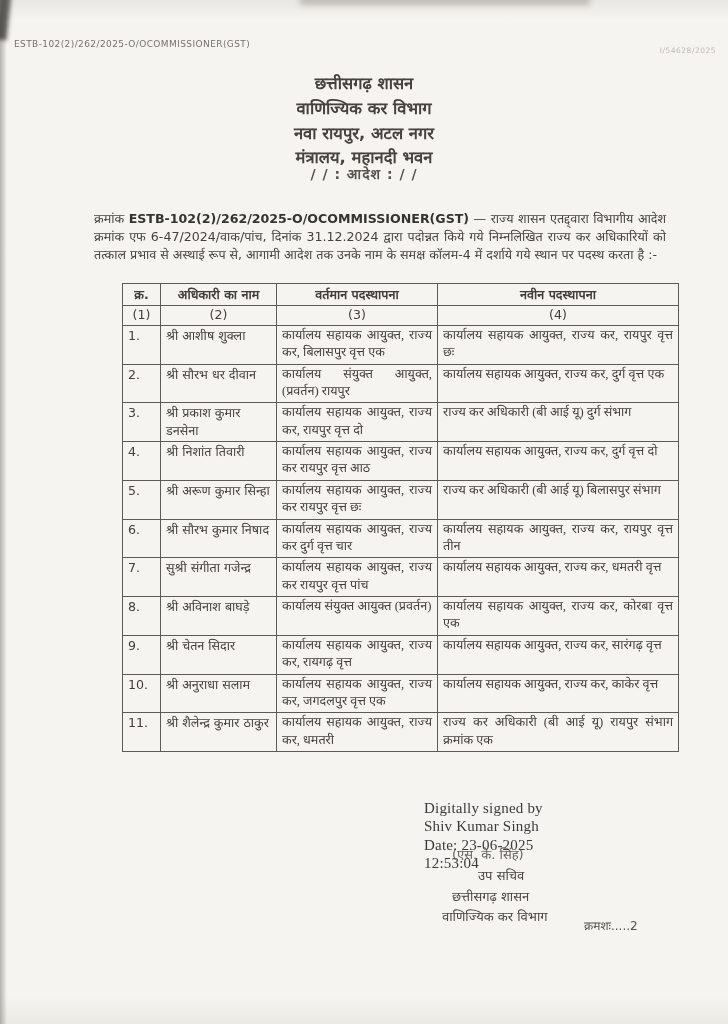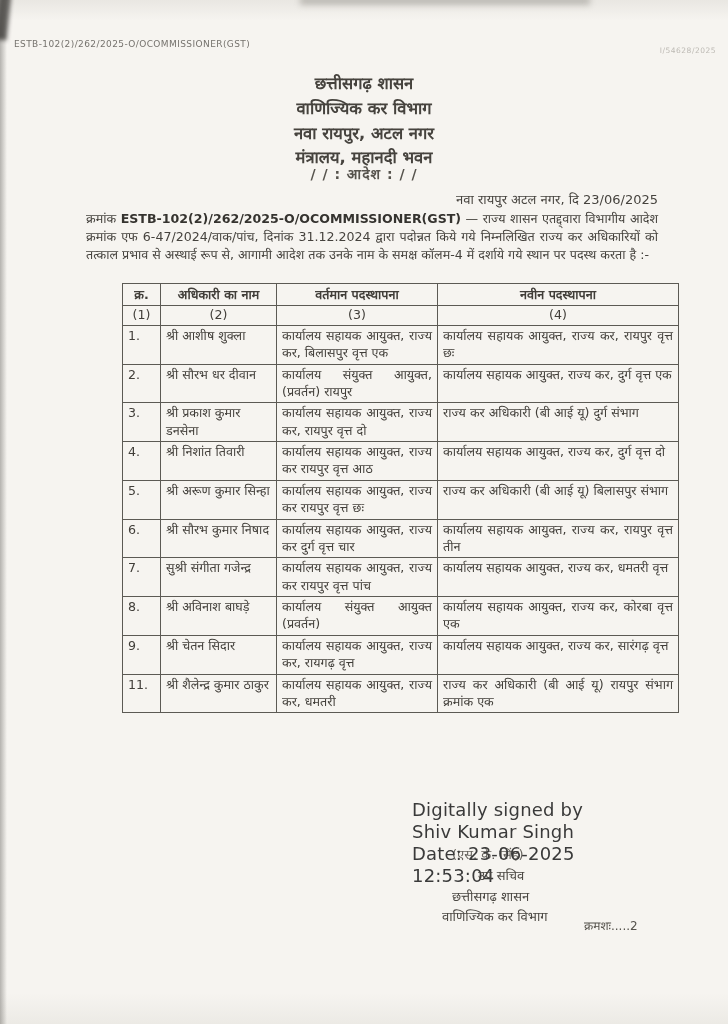--- a/index.html
+++ b/index.html
@@ -43,49 +43,50 @@
   .head-block .h-line{font-size:16.5px;font-weight:600;color:#46433e;}
   .order-title{
     position:absolute;left:0;top:164px;width:728px;text-align:center;
     font-size:14px;font-weight:600;color:#56534d;letter-spacing:1px;
   }
   .place-date{
     position:absolute;right:70px;top:190px;
     font-size:13px;color:#46433e;
   }
   .body-para{
-    position:absolute;left:86px;top:210px;width:572px;
+    position:absolute;left:94px;top:210px;width:572px;
     font-size:12.6px;line-height:1.42;text-align:justify;color:#45423d;
   }
   .body-para .bold-ref{font-weight:700;color:#35332f;}
   .order-table{
     position:absolute;left:122px;top:283px;width:536px;
     border-collapse:collapse;table-layout:fixed;
   }
   .order-table th,.order-table td{
     border:1px solid #5c5a54;
     font-size:12.6px;line-height:1.38;
     padding:1px 5px 2px 5px;
     vertical-align:top;color:#413e39;
   }
   .order-table th{font-weight:600;text-align:center;padding:2px 2px;}
   .order-table .num-row td{text-align:center;padding:0 2px 1px 2px;border-top:none;}
   .col-sno{width:33px;text-align:left;}
   .col-name{width:111px;}
   .col-current{width:156px;}
   .col-new{width:236px;}
-  .order-table td.cell-just{text-align:justify;}
+  .order-table td.cell-just{text-align:justify;font-family:Liberation Serif, serif;}
   .authority{
     position:absolute;left:400px;top:762px;width:260px;
     text-align:center;font-size:13.5px;line-height:1.55;color:#46433e;
   }
   .digi-sign{
-    position:absolute;left:412px;top:799px;
-    font-size:18px;line-height:1.22;color:#3a3a3a;
+    position:absolute;left:424px;top:799px;
+    font-size:15px;line-height:1.22;color:#3a3a3a;
     letter-spacing:.2px;
+    font-family:Liberation Serif, serif;
   }
   .signer-hi{
     position:absolute;left:452px;top:845px;
     font-size:13px;color:#55524c;opacity:.9;
   }
   .designation{
     position:absolute;left:478px;top:866px;
     font-size:13px;color:#4a4742;
   }
   .org1{
@@ -115,21 +116,20 @@
 
   <div class="head-block">
     <div class="h-line">छत्तीसगढ़ शासन</div>
     <div class="h-line">वाणिज्यिक कर विभाग</div>
     <div class="h-line">नवा रायपुर, अटल नगर</div>
     <div class="h-line">मंत्रालय, महानदी भवन</div>
   </div>
 
   <div class="order-title">/ / : आदेश : / /</div>
 
-  <div class="place-date">नवा रायपुर अटल नगर, दि 23/06/2025</div>
 
   <div class="body-para">
     <span>क्रमांक </span><span class="bold-ref">ESTB-102(2)/262/2025-O/OCOMMISSIONER(GST)</span><span> — राज्य शासन एतद्द्वारा विभागीय आदेश क्रमांक एफ 6-47/2024/वाक/पांच, दिनांक 31.12.2024 द्वारा पदोन्नत किये गये निम्नलिखित राज्य कर अधिकारियों को तत्काल प्रभाव से अस्थाई रूप से, आगामी आदेश तक उनके नाम के समक्ष कॉलम-4 में दर्शाये गये स्थान पर पदस्थ करता है :-</span>
   </div>
 
   <table class="order-table">
     <thead>
       <tr>
         <th class="col-sno">क्र.</th>
         <th class="col-name">अधिकारी का नाम</th>
@@ -192,20 +192,26 @@
           <td class="col-current cell-just">कार्यालय संयुक्त आयुक्त (प्रवर्तन)</td>
           <td class="col-new cell-just">कार्यालय सहायक आयुक्त, राज्य कर, कोरबा वृत्त एक</td>
         </tr>
         <tr>
           <td class="col-sno">9.</td>
           <td class="col-name">श्री चेतन सिदार</td>
           <td class="col-current cell-just">कार्यालय सहायक आयुक्त, राज्य कर, रायगढ़ वृत्त</td>
           <td class="col-new cell-just">कार्यालय सहायक आयुक्त, राज्य कर, सारंगढ़ वृत्त</td>
         </tr>
         <tr>
+          <td class="col-sno">10.</td>
+          <td class="col-name">श्री अनुराधा सलाम</td>
+          <td class="col-current cell-just">कार्यालय सहायक आयुक्त, राज्य कर, जगदलपुर वृत्त एक</td>
+          <td class="col-new cell-just">कार्यालय सहायक आयुक्त, राज्य कर, काकेर वृत्त</td>
+        </tr>
+        <tr>
           <td class="col-sno">11.</td>
           <td class="col-name">श्री शैलेन्द्र कुमार ठाकुर</td>
           <td class="col-current cell-just">कार्यालय सहायक आयुक्त, राज्य कर, धमतरी</td>
           <td class="col-new cell-just">राज्य कर अधिकारी (बी आई यू) रायपुर संभाग क्रमांक एक</td>
         </tr>
       </tbody>
   </table>
 
 
   <div class="signer-hi">(एस. के. सिंह)</div>

